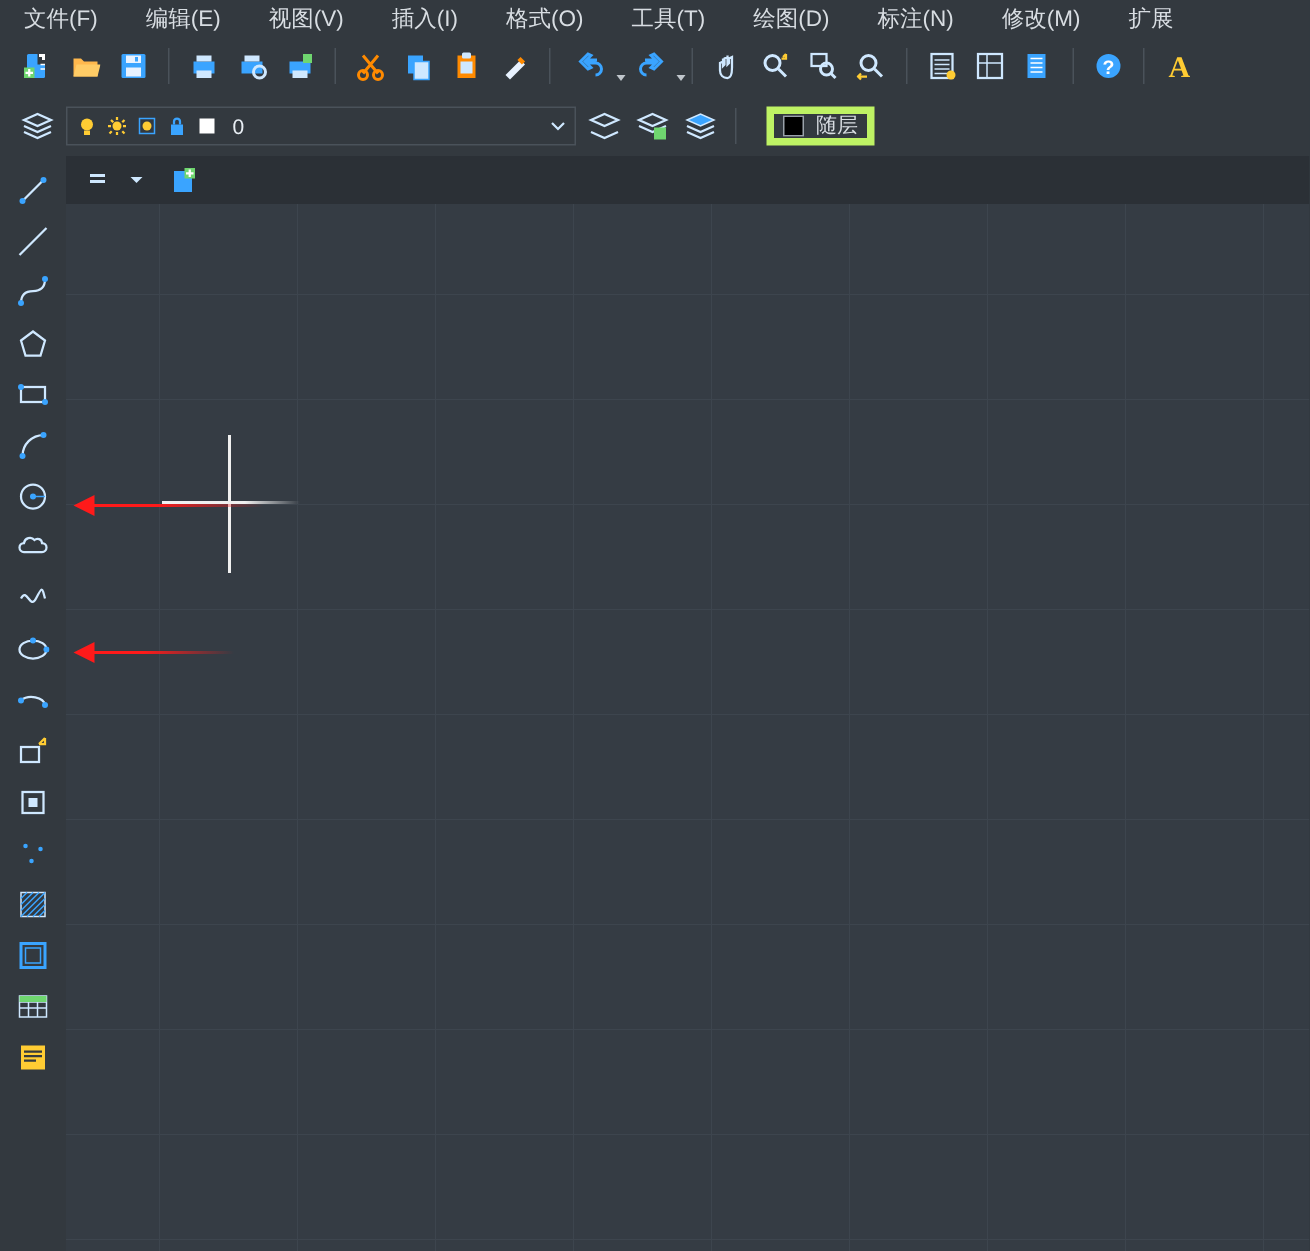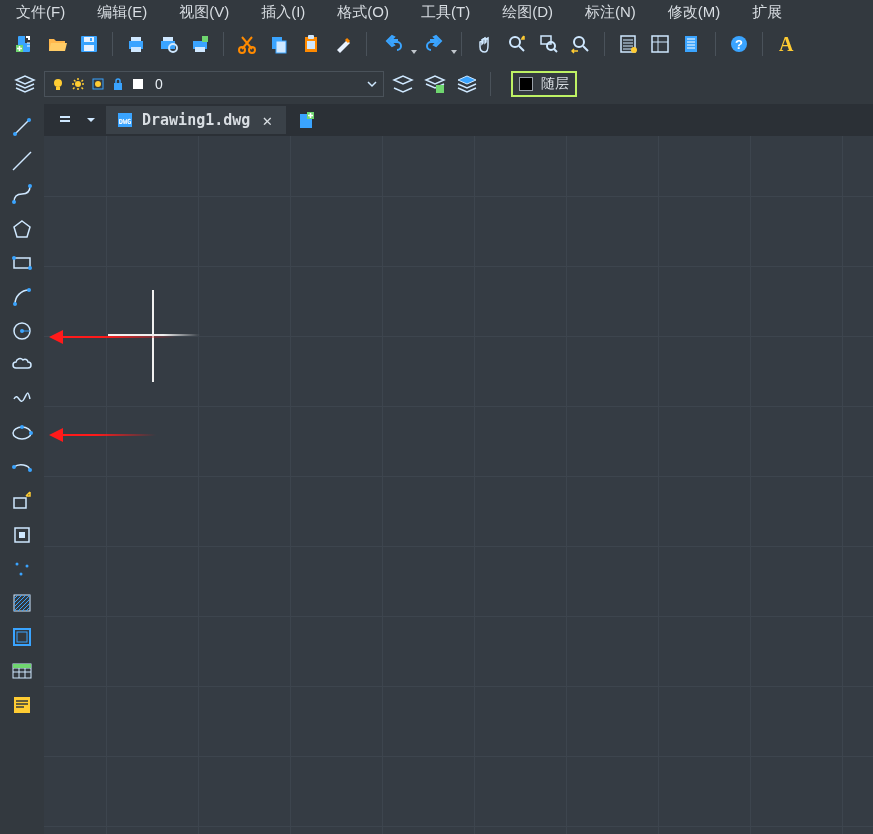--- a/index.html
+++ b/index.html
@@ -72,21 +72,21 @@
     gap: 6px;
     position: relative;
   }
   .layer-dropdown .arrow {
     margin-left: auto;
   }
   .bylayer-box {
     display: flex;
     align-items: center;
     height: 26px;
-    border: 2px solid #bef264;
+    border: 5px solid #bef264;
     padding: 0 6px;
     gap: 8px;
     margin-left: 10px;
   }
   .bylayer-sq {
     width: 14px; height: 14px;
     border: 1px solid #9aa2aa;
     background: #000;
   }
 
@@ -581,30 +581,20 @@
         <svg width="12" height="12">
             <rect x="1" y="2" width="10" height="2" fill="#cfe8ff"></rect>
             <rect x="1" y="6" width="10" height="2" fill="#cfe8ff"></rect>
           </svg>
       </div>
       <div class="tab-ctrl">
         <svg width="10" height="10">
             <path d="M1 3l4 4 4-4z" fill="#cfe8ff"></path>
           </svg>
       </div>
-      <div class="file-tab">
-        <span>
-          <svg width="18" height="18">
-              <rect x="2" y="2" width="14" height="14" fill="#3aa4ff"></rect>
-              <text x="9" y="13" text-anchor="middle" fill="#fff" font-size="7">DWG</text>
-            </svg>
-        </span>
-        <span>Drawing1.dwg</span>
-        <span class="close">✕</span>
-      </div>
       <div class="new-tab">
         <svg width="18" height="18">
             <rect x="2" y="3" width="12" height="14" fill="#3aa4ff"></rect>
             <rect x="9" y="1" width="7" height="7" fill="#6fd66f"></rect>
             <path d="M12.5 2v5M10 4.5h5" stroke="#fff" stroke-width="1.5"></path>
           </svg>
       </div>
     </div>
 
     <div class="canvas">

